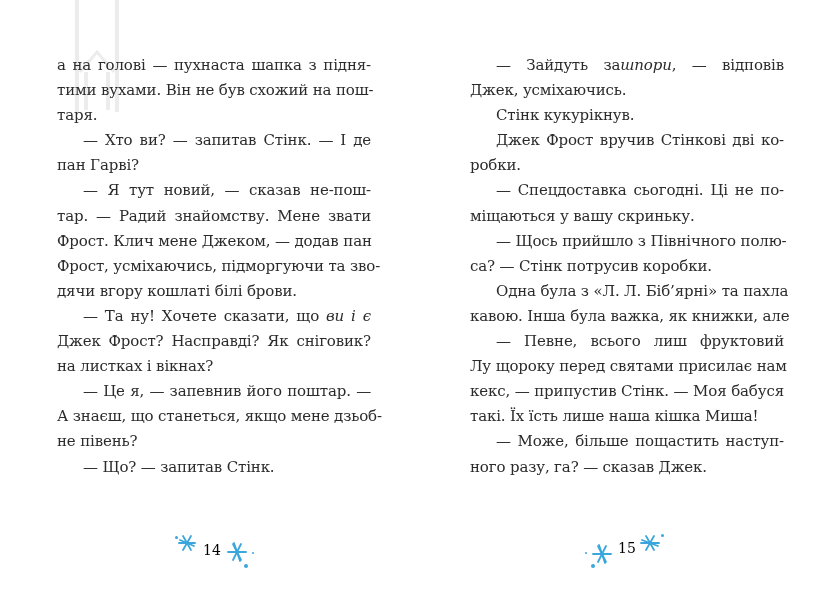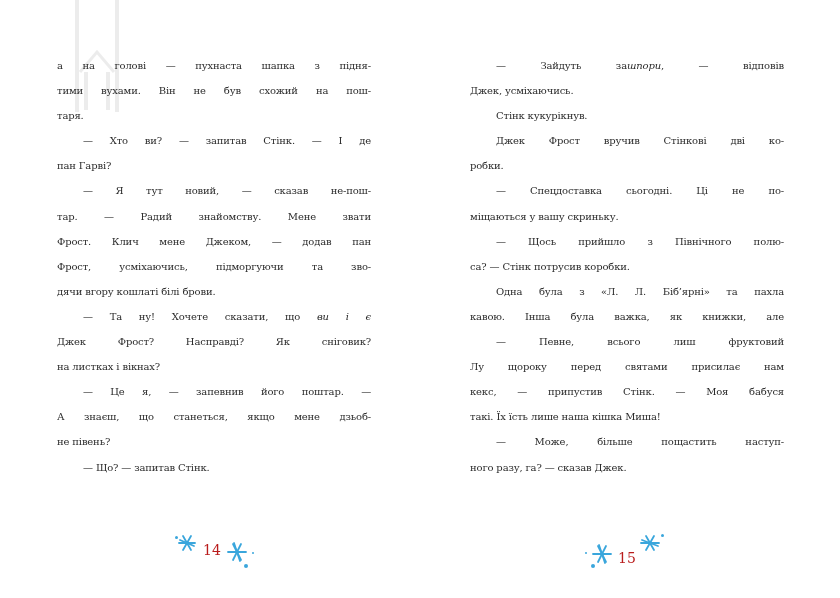--- a/index.html
+++ b/index.html
@@ -22,21 +22,21 @@
   }
   .page {
     position: absolute;
     top: 53px;
   }
   .page-left { left: 57px; width: 314px; }
   .page-right { left: 470px; width: 314px; }
   .line {
     height: 25.1px;
     line-height: 25.1px;
-    font-size: 10px;
+    font-size: 15px;
     white-space: nowrap;
     text-align: justify;
     text-align-last: justify;
     letter-spacing: -0.15px;
   }
   .line.last {
     text-align-last: left;
   }
   .line.indent {
     padding-left: 26px;
@@ -53,21 +53,21 @@
   .footer {
     position: absolute;
     top: 530px;
     height: 44px;
   }
   .footer-left { left: 168px; width: 100px; }
   .footer-right { left: 580px; width: 100px; }
   .page-number {
     position: absolute;
     font-size: 14px;
-    color: #b91c1c;
+    color: #000000;
     font-family: "DejaVu Serif", serif;
   }
   .flake { position: absolute; }
   .dot {
     position: absolute;
     border-radius: 50%;
     background: #3aa6dc;
   }
 </style>
 </head>
@@ -150,21 +150,21 @@
     <div class="dot" style="left:5px; top:22px; width:2px; height:2px;"></div>
     <svg class="flake" style="left:12px; top:14px;" width="20" height="20" viewBox="-10 -10 20 20">
       <g stroke="#3aa6dc" stroke-width="1.8" stroke-linecap="round">
         <line x1="-9" y1="0" x2="9" y2="0"></line>
         <line x1="-4" y1="-8" x2="4" y2="8"></line>
         <line x1="4" y1="-8" x2="-4" y2="8"></line>
         <line x1="-3" y1="-9" x2="3" y2="9"></line>
       </g>
     </svg>
     <div class="dot" style="left:11px; top:34px; width:4px; height:4px;"></div>
-    <div class="page-number" style="left:38px; top:20px;text-align:right;">15</div>
+    <div class="page-number" style="left:38px; top:10px;text-align:right;">15</div>
     <svg class="flake" style="left:60px; top:4px;" width="20" height="18" viewBox="-10 -9 20 18">
       <g stroke="#3aa6dc" stroke-width="1.8" stroke-linecap="round">
         <line x1="-9" y1="0" x2="9" y2="0"></line>
         <line x1="-4" y1="-7" x2="4" y2="7"></line>
         <line x1="4" y1="-7" x2="-4" y2="7"></line>
         <line x1="-8" y1="-3" x2="8" y2="3"></line>
       </g>
     </svg>
     <div class="dot" style="left:81px; top:4px; width:3px; height:3px;"></div>
   </div>

